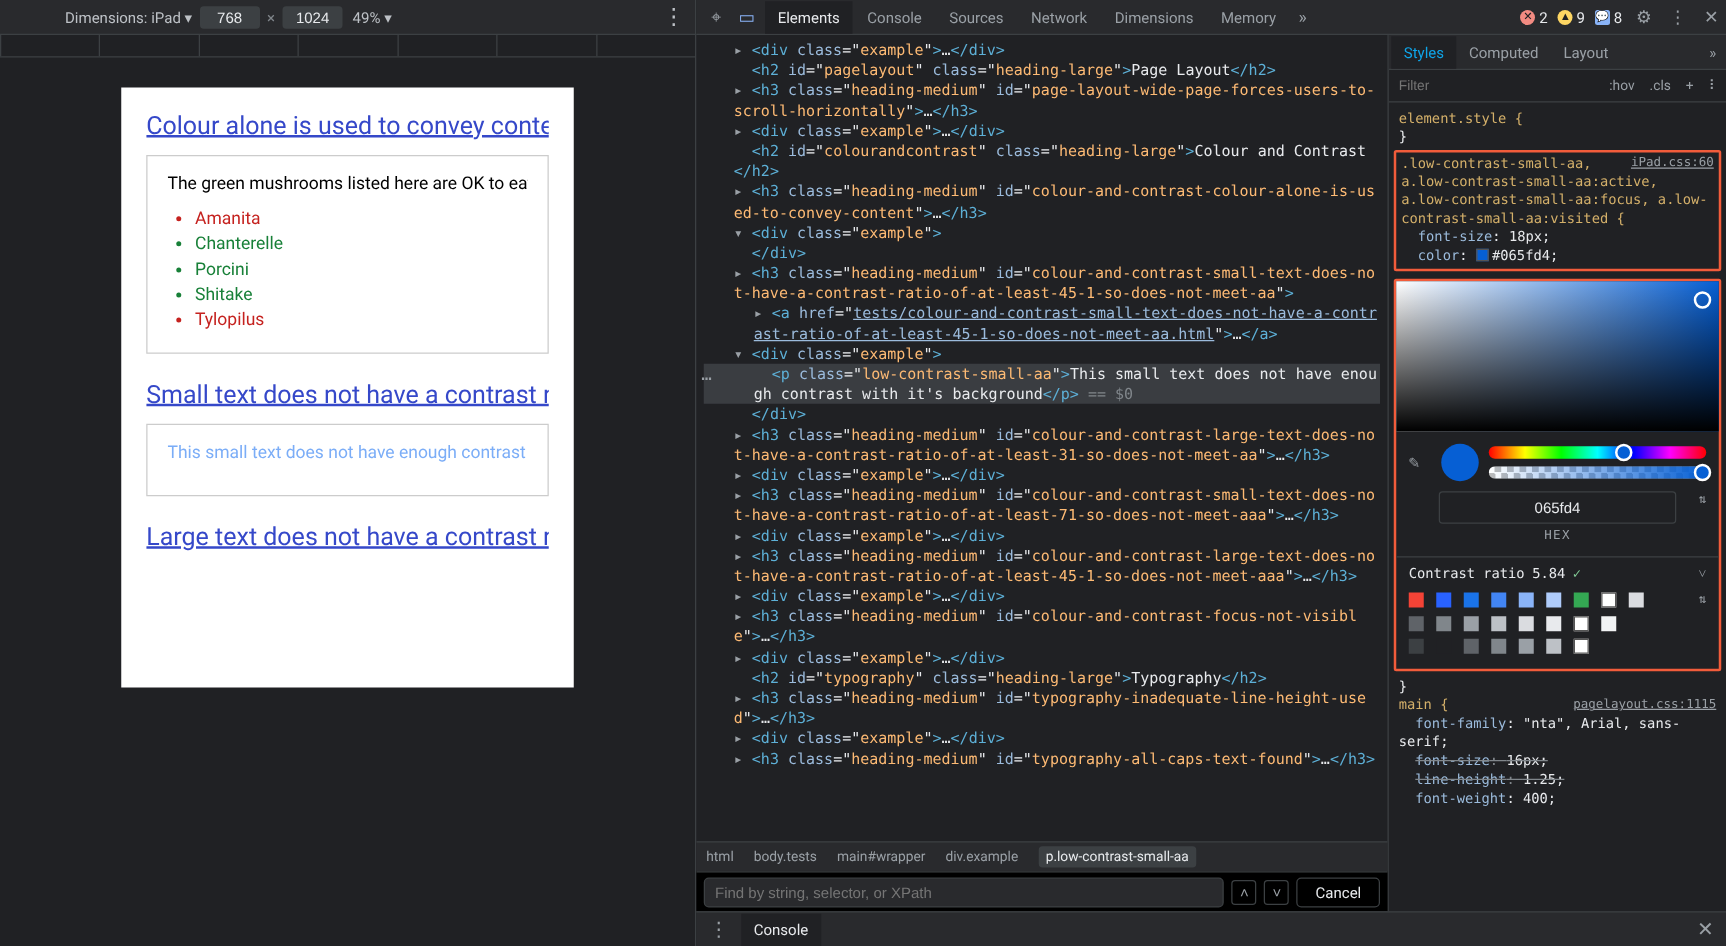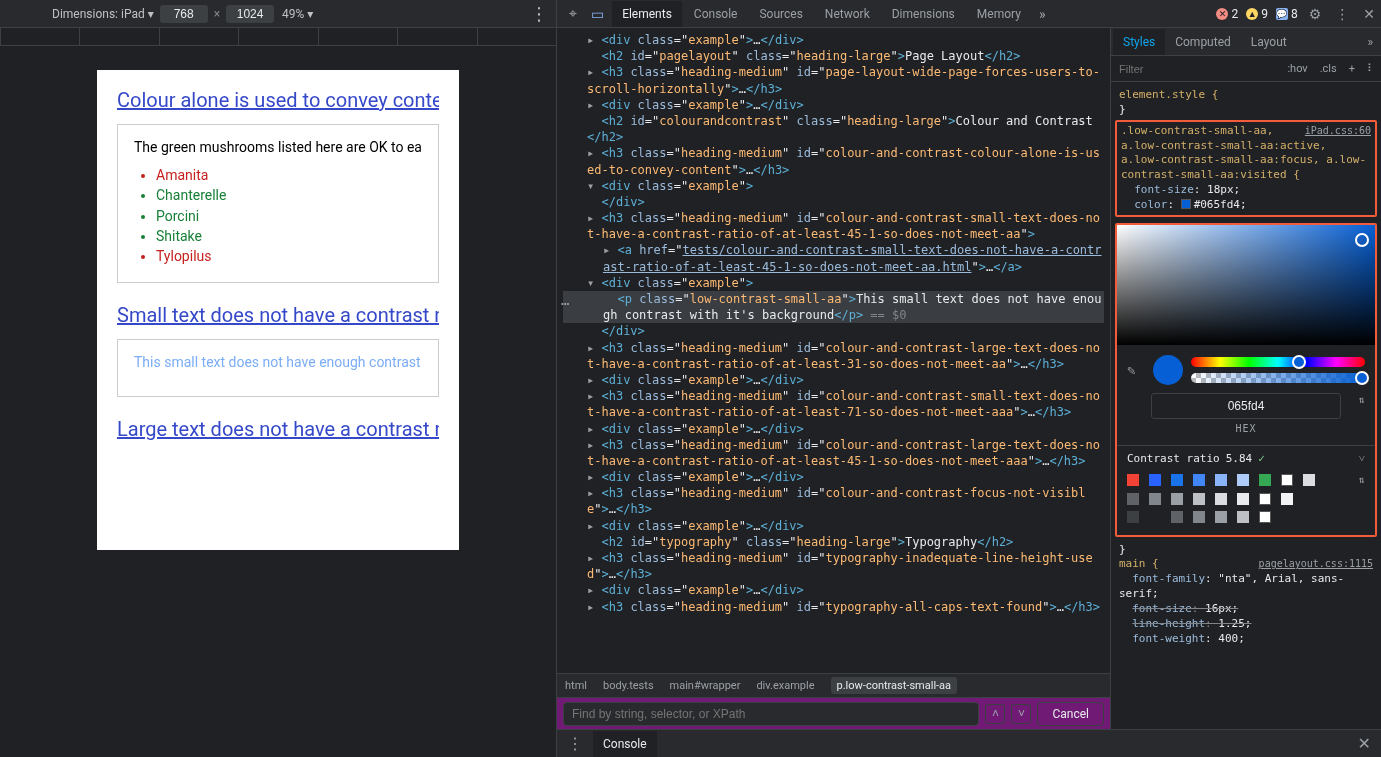--- a/index.html
+++ b/index.html
@@ -179,21 +179,21 @@
   margin-top: 24px;
 }
 .breadcrumbs .bc.active { color: #e8eaed; background: #3c4043; padding: 2px 6px; border-radius: 3px; }
 
 .find-bar {
   height: 32px;
   display: flex;
   align-items: center;
   gap: 6px;
   padding: 0 6px;
-  background: #701a75;
+  background: #000000;
   border-top: 1px solid #3c4043;
 }
 .find-bar input {
   flex: 1;
   background: #292a2d;
   border: 1px solid #3c4043;
   padding: 4px 8px;
   color: #e8eaed;
   border-radius: 4px;
   font-size: 12px;

